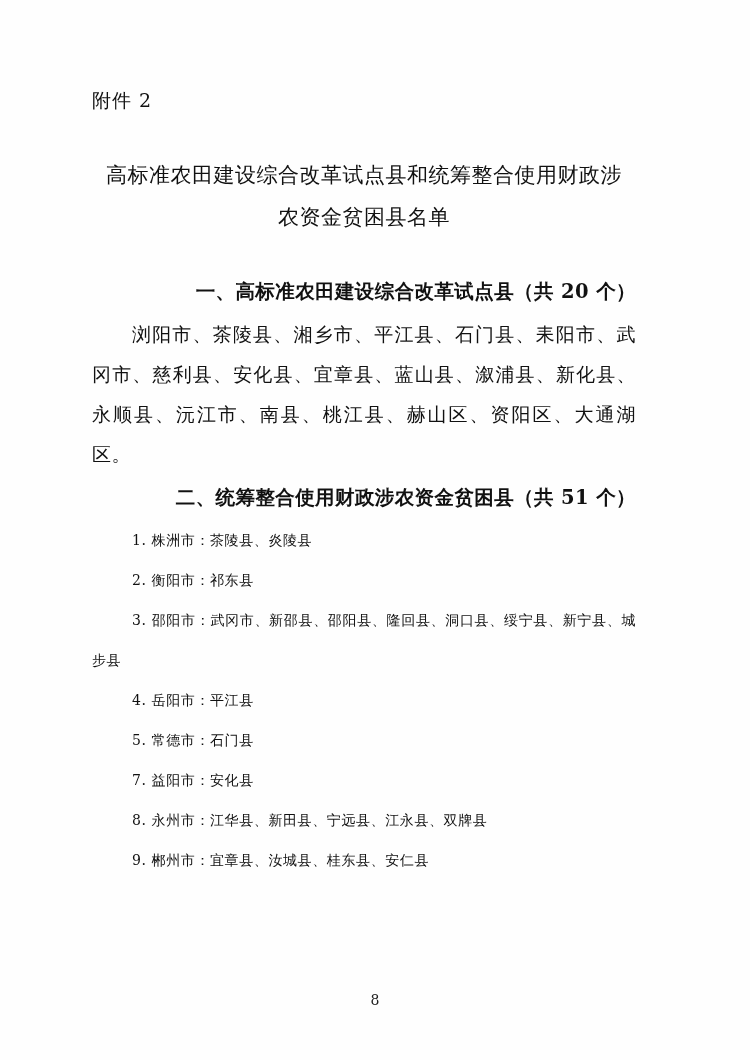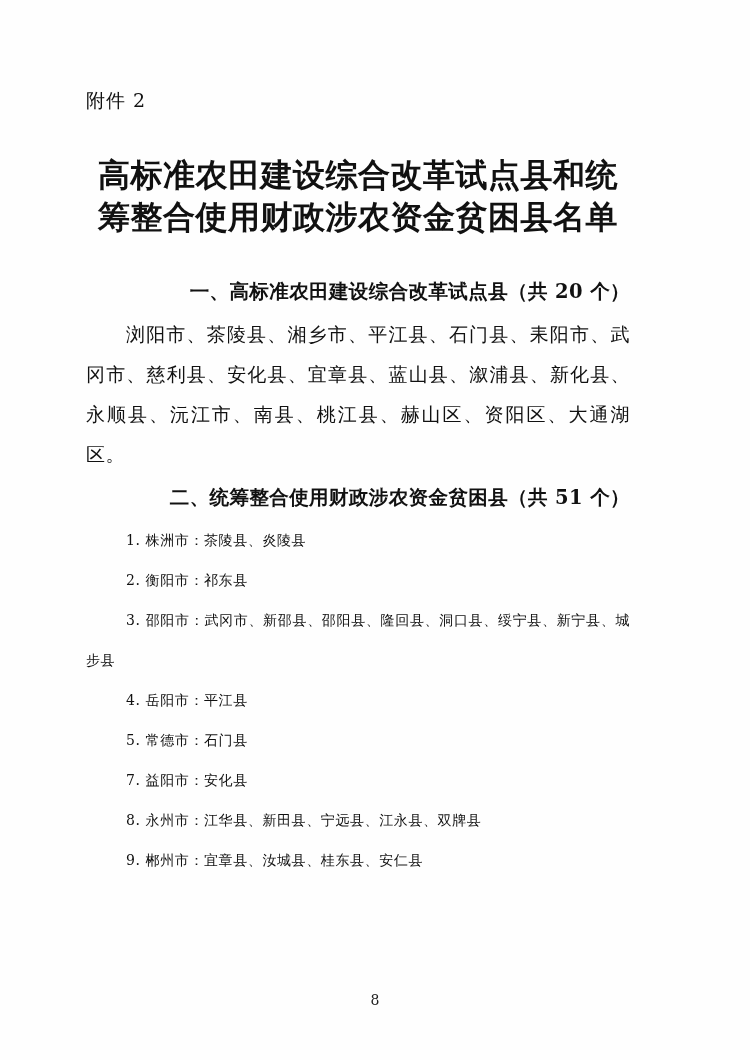--- a/index.html
+++ b/index.html
@@ -17,34 +17,34 @@
   }
   .page {
     position: absolute;
     left: 0; top: 0;
     width: 750px;
     height: 1060px;
     background: #fefefe;
   }
   .content {
     position: absolute;
-    left: 86px;
+    left: 92px;
     top: 88px;
     width: 544px;
   }
   .attach-label {
     font-size: 19px;
     letter-spacing: 1px;
     margin-bottom: 40px;
     font-family: "DejaVu Serif", serif;
   }
   .doc-title {
     text-align: center;
-    font-size: 32px;
-    font-weight: bold;
+    font-size: 21px;
+    font-weight: normal;
     line-height: 42px;
     letter-spacing: 0.5px;
     margin: 0 0 34px 0;
     padding: 0 6px;
     font-family: "DejaVu Serif", serif;
   }
   .section-head {
     font-size: 19.5px;
     font-weight: bold;
     text-indent: 40px;

